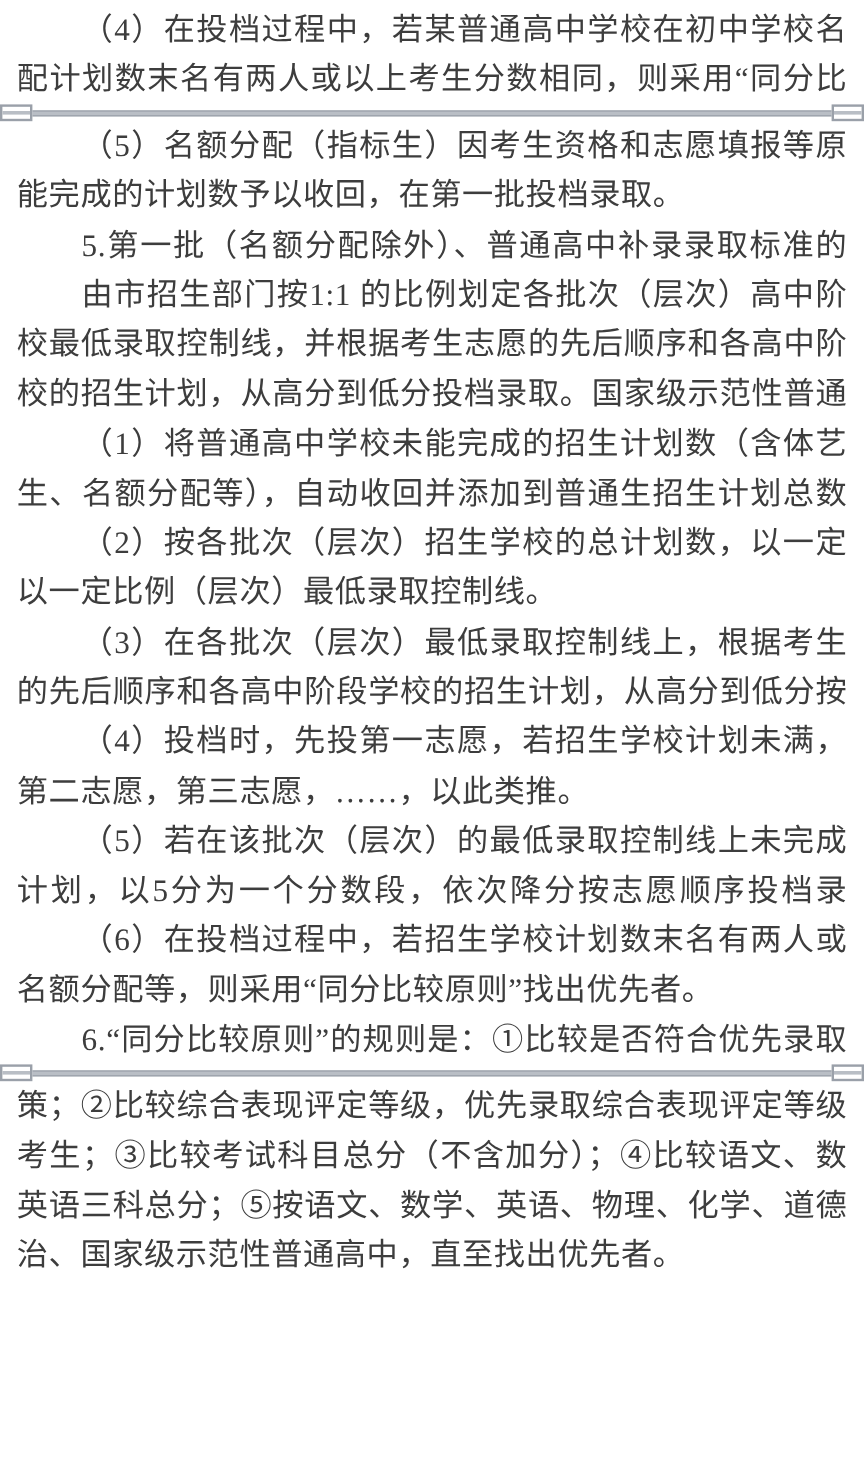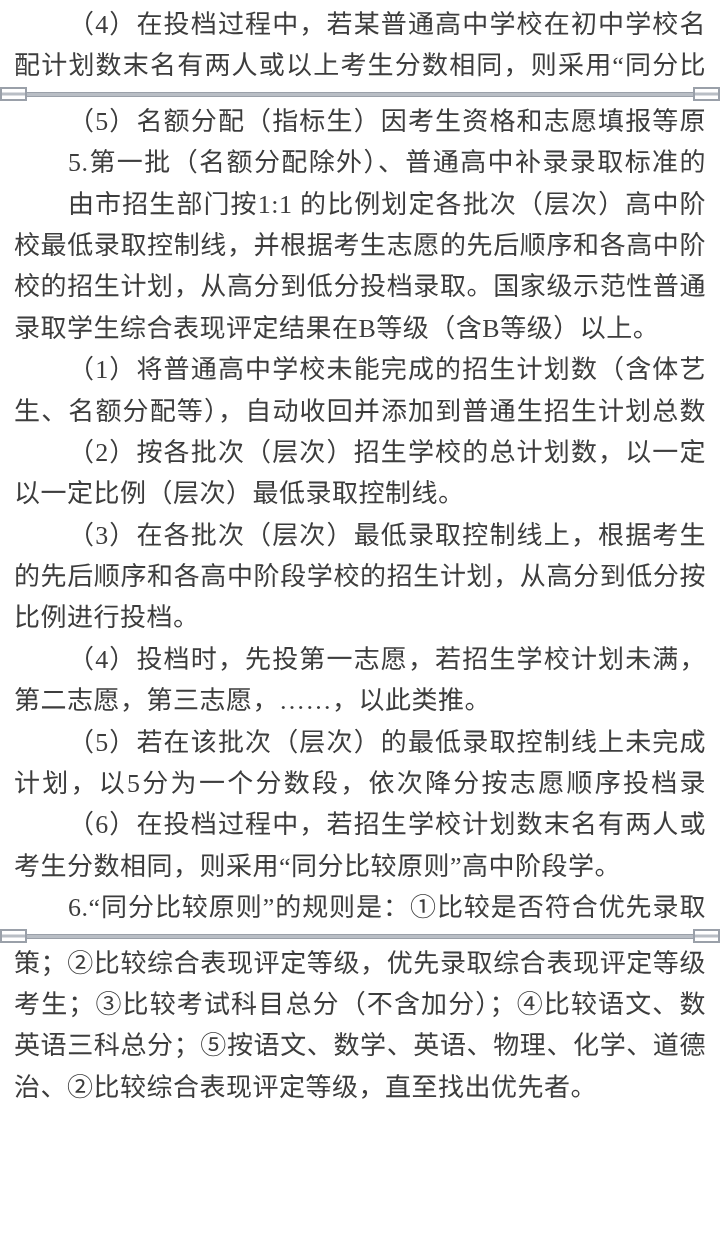--- a/index.html
+++ b/index.html
@@ -46,41 +46,40 @@
 
 <div class="doc">
     <div class="line pfirst">（4）在投档过程中，若某普通高中学校在初中学校名额分</div>
     <div class="line">配计划数末名有两人或以上考生分数相同，则采用“同分比较原</div>
   <div class="page-divider">
     <span class="pd-band"></span>
     <span class="pd-handle left"></span>
     <span class="pd-handle right"></span>
   </div>
     <div class="line pfirst">（5）名额分配（指标生）因考生资格和志愿填报等原因未</div>
+    <div class="line plast">能完成的计划数予以收回，在第一批投档录取。</div>
     <div class="line pfirst plast">5.第一批（名额分配除外）、普通高中补录录取标准的确定。</div>
     <div class="line pfirst">由市招生部门按1:1 的比例划定各批次（层次）高中阶段学</div>
     <div class="line">校最低录取控制线，并根据考生志愿的先后顺序和各高中阶段学</div>
     <div class="line">校的招生计划，从高分到低分投档录取。国家级示范性普通高中</div>
-    <div class="line plast">录取学生综合表现评定结果在B等级（含B等级）以上。</div>
     <div class="line pfirst">（1）将普通高中学校未能完成的招生计划数（含体艺特长</div>
     <div class="line plast">生、名额分配等），自动收回并添加到普通生招生计划总数中。</div>
     <div class="line pfirst">（2）按各批次（层次）招生学校的总计划数，以一定比例</div>
     <div class="line plast">以一定比例（层次）最低录取控制线。</div>
     <div class="line pfirst">（3）在各批次（层次）最低录取控制线上，根据考生志愿</div>
     <div class="line">的先后顺序和各高中阶段学校的招生计划，从高分到低分按一定</div>
-    <div class="line plast">比例进行投档。</div>
     <div class="line pfirst">（4）投档时，先投第一志愿，若招生学校计划未满，则投</div>
     <div class="line plast">第二志愿，第三志愿，……，以此类推。</div>
     <div class="line pfirst">（5）若在该批次（层次）的最低录取控制线上未完成招生</div>
     <div class="line plast">计划，以5分为一个分数段，依次降分按志愿顺序投档录取。</div>
     <div class="line pfirst">（6）在投档过程中，若招生学校计划数末名有两人或以上</div>
-    <div class="line plast">考生分数相同，则采用“同分比较原则”高中阶段学。</div>
+    <div class="line plast">名额分配等，则采用“同分比较原则”找出优先者。</div>
     <div class="line pfirst">6.“同分比较原则”的规则是：①比较是否符合优先录取政</div>
   <div class="page-divider">
     <span class="pd-band"></span>
     <span class="pd-handle left"></span>
     <span class="pd-handle right"></span>
   </div>
 <div class="line">策；②比较综合表现评定等级，优先录取综合表现评定等级高的</div>
     <div class="line">考生；③比较考试科目总分（不含加分）；④比较语文、数学、</div>
     <div class="line">英语三科总分；⑤按语文、数学、英语、物理、化学、道德与法</div>
-    <div class="line plast">治、②比较综合表现评定等级，直至找出优先者。</div>
+    <div class="line plast">治、国家级示范性普通高中，直至找出优先者。</div>
   </div>
 
 </body></html>

